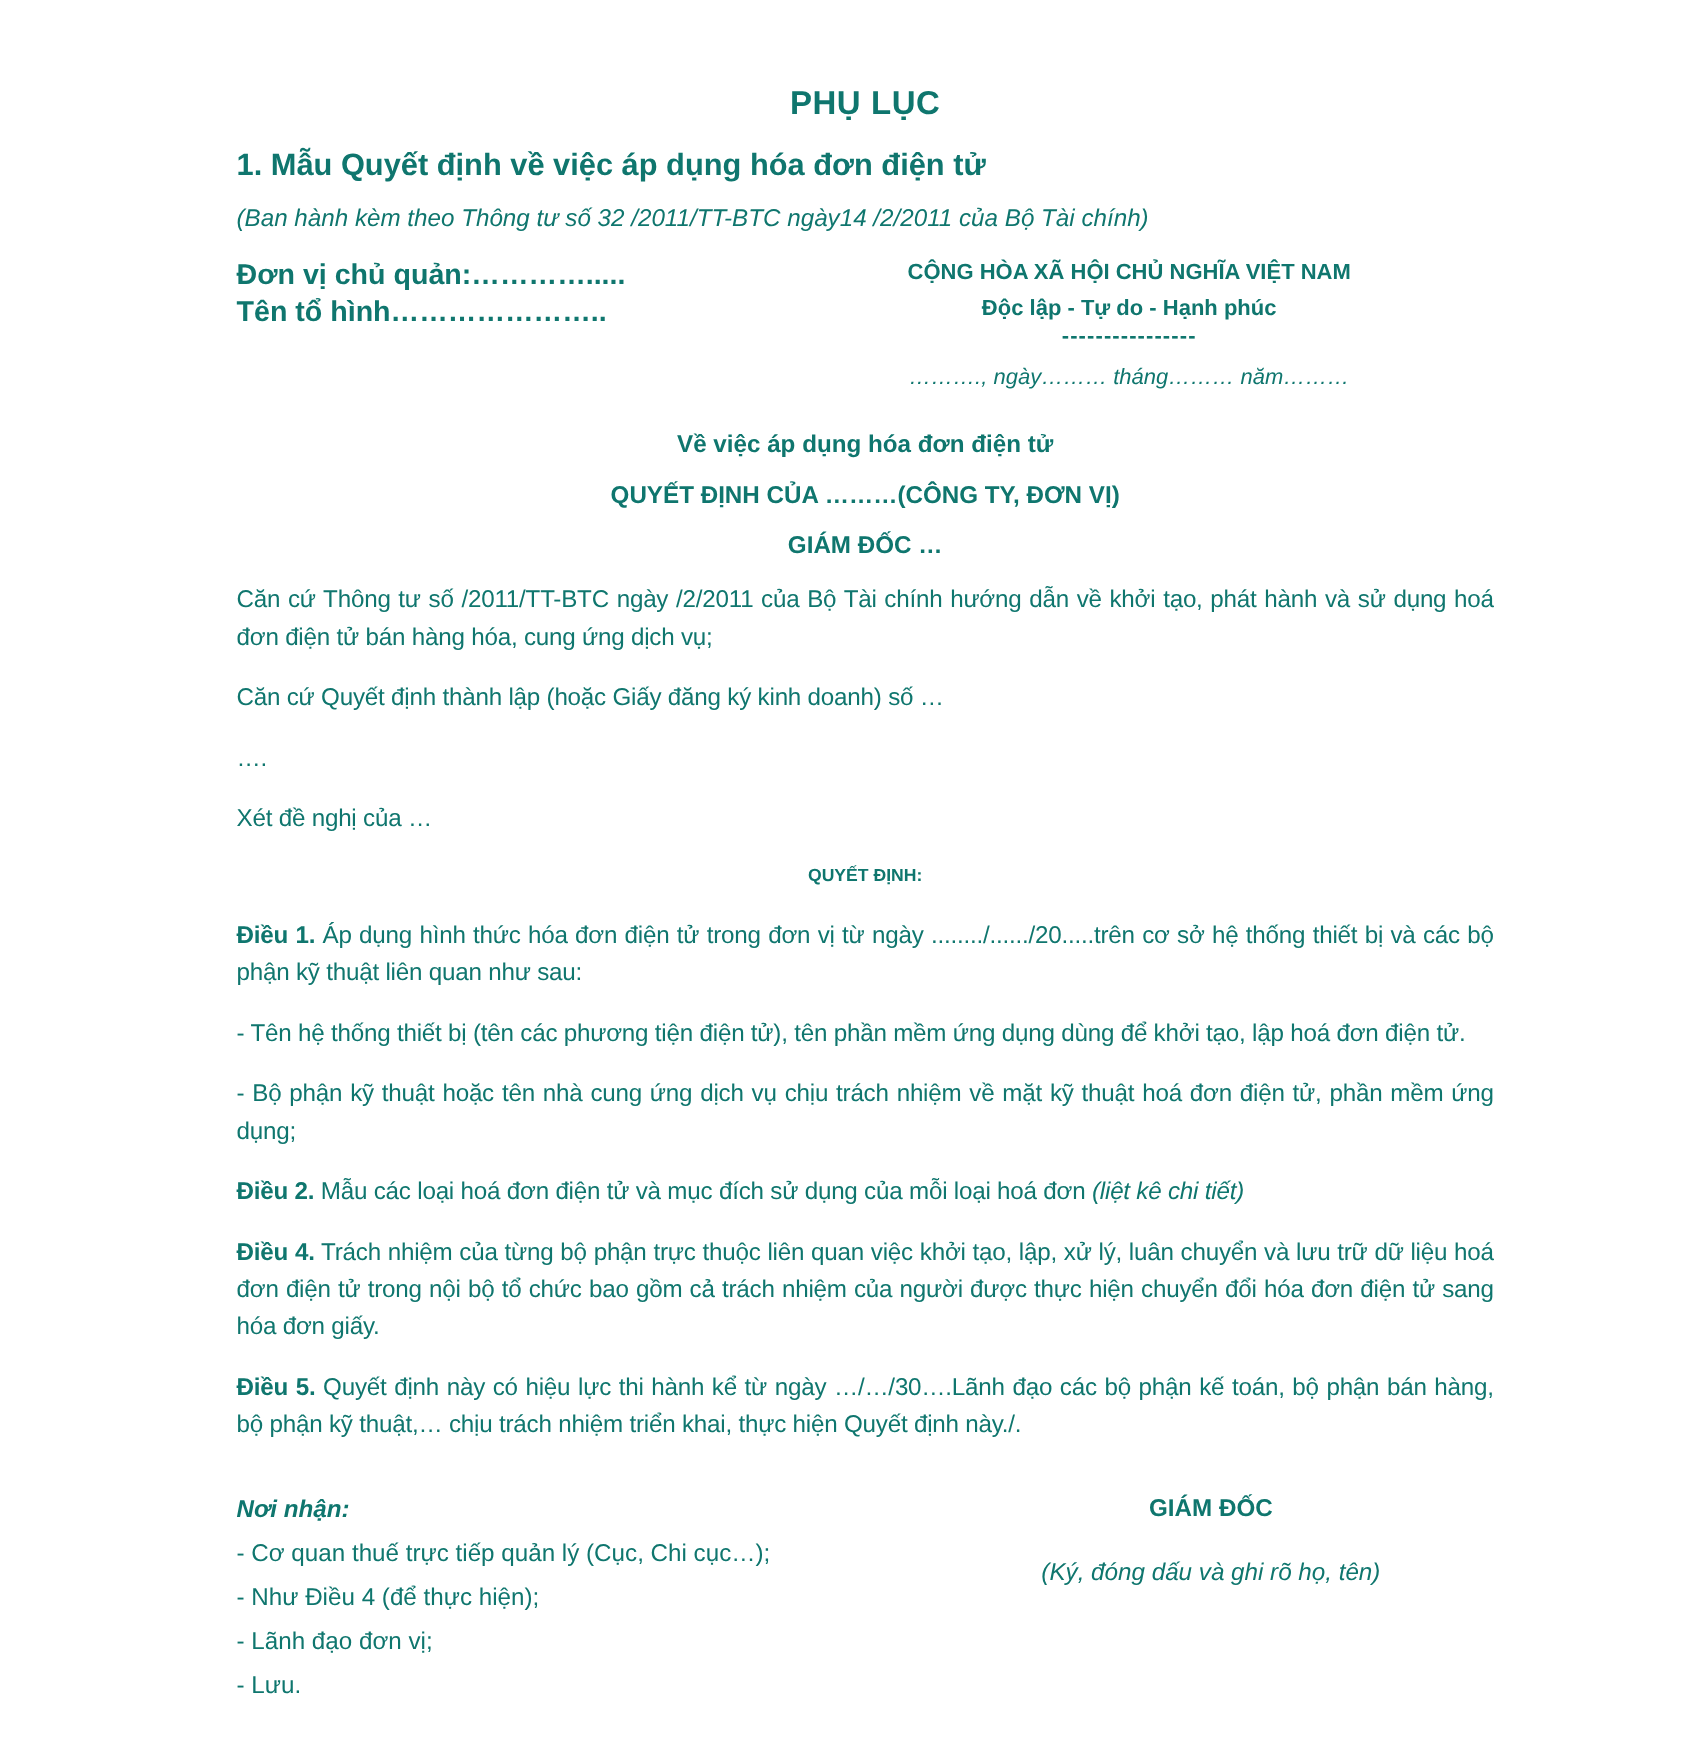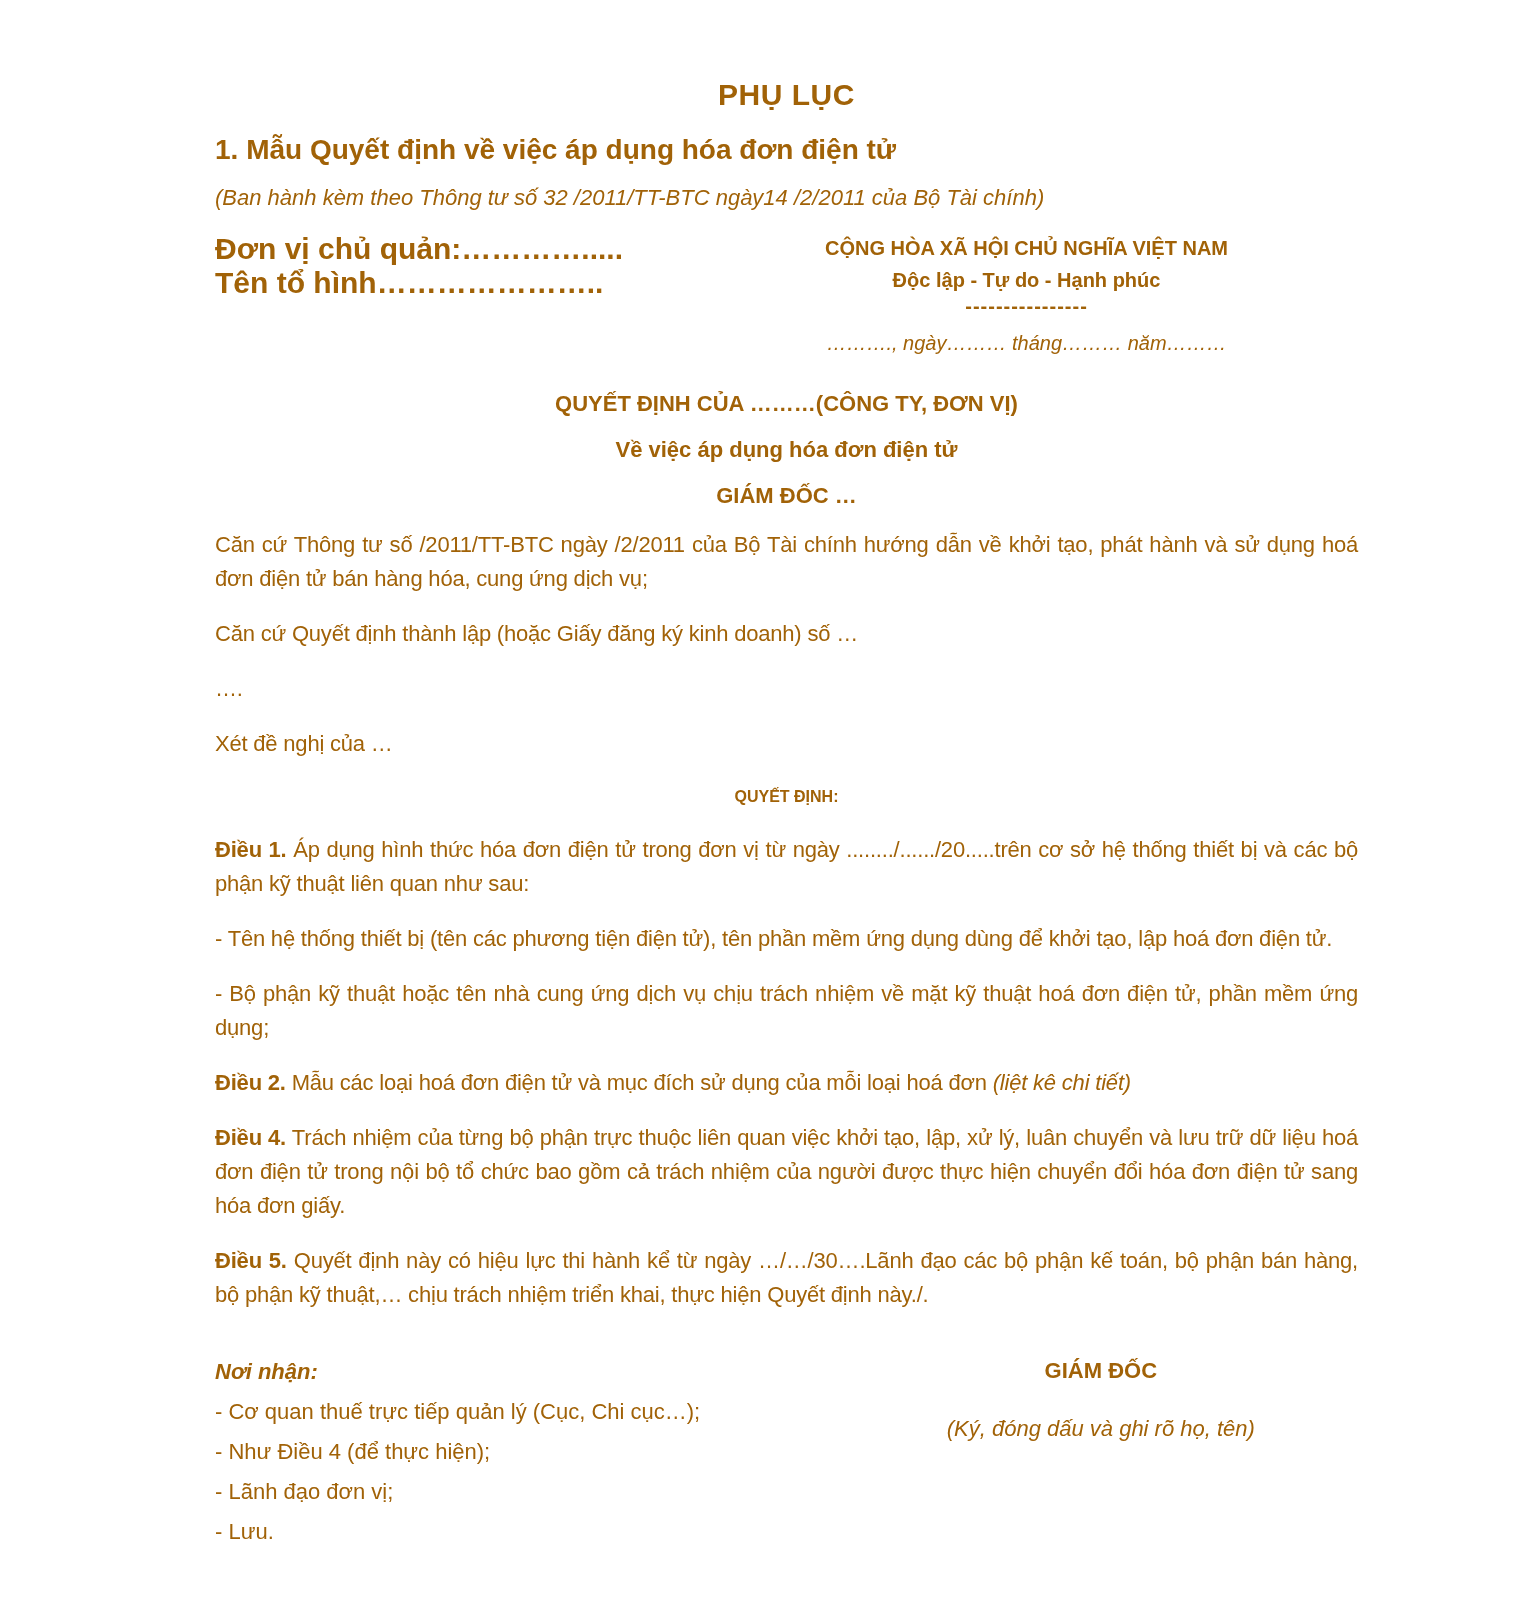--- a/index.html
+++ b/index.html
@@ -1,21 +1,21 @@
 <!DOCTYPE html>
 <html><head>
 <meta charset="utf-8">
 <style>
   html, body { margin: 0; padding: 0; background: #ffffff; }
   .page {
     position: relative;
     width: 1528px;
     height: 1600px;
     background: #ffffff;
-    color: #a16207;
+    color: #0f766e;
     font-family: "Liberation Sans", sans-serif;
     box-sizing: border-box;
     padding: 78px 170px 0 215px;
     overflow: hidden;
   }
   .doc-title {
     text-align: center;
     font-weight: bold;
     font-size: 30px;
     line-height: 34px;
@@ -32,21 +32,21 @@
     font-style: italic;
     text-align: left;
     font-size: 22px;
     line-height: 28px;
     margin: 0 0 20px 0;
   }
   .header-row { display: flex; }
   .header-left {
     width: 42%;
     font-weight: bold;
-    font-size: 30px;
+    font-size: 26px;
     line-height: 34px;
   }
   .header-right {
     width: 58%;
     text-align: center;
     font-size: 20px;
   }
   .national-title { font-weight: bold; line-height: 32px; }
   .national-motto { font-weight: bold; line-height: 32px; }
   .header-divider { font-weight: bold; line-height: 20px; letter-spacing: 1px; }
@@ -108,22 +108,22 @@
     </div>
     <div class="header-right">
       <div class="national-title">CỘNG HÒA XÃ HỘI CHỦ NGHĨA VIỆT NAM</div>
       <div class="national-motto">Độc lập - Tự do - Hạnh phúc</div>
       <div class="header-divider">----------------</div>
       <div class="date-line">………., ngày……… tháng……… năm………</div>
     </div>
   </div>
 
   <div class="headings-block">
+    <div class="h">Về việc áp dụng hóa đơn điện tử</div>
     <div class="h">QUYẾT ĐỊNH CỦA ………(CÔNG TY, ĐƠN VỊ)</div>
-    <div class="h">Về việc áp dụng hóa đơn điện tử</div>
     <div class="h">GIÁM ĐỐC …</div>
   </div>
 
   <p class="body-p">Căn cứ Thông tư số /2011/TT-BTC ngày /2/2011 của Bộ Tài chính hướng dẫn về khởi tạo, phát hành và sử dụng hoá đơn điện tử bán hàng hóa, cung ứng dịch vụ;</p>
   <p class="body-p">Căn cứ Quyết định thành lập (hoặc Giấy đăng ký kinh doanh) số …</p>
   <p class="body-p">….</p>
   <p class="body-p">Xét đề nghị của …</p>
 
   <div class="decides-heading">QUYẾT ĐỊNH:</div>
 

